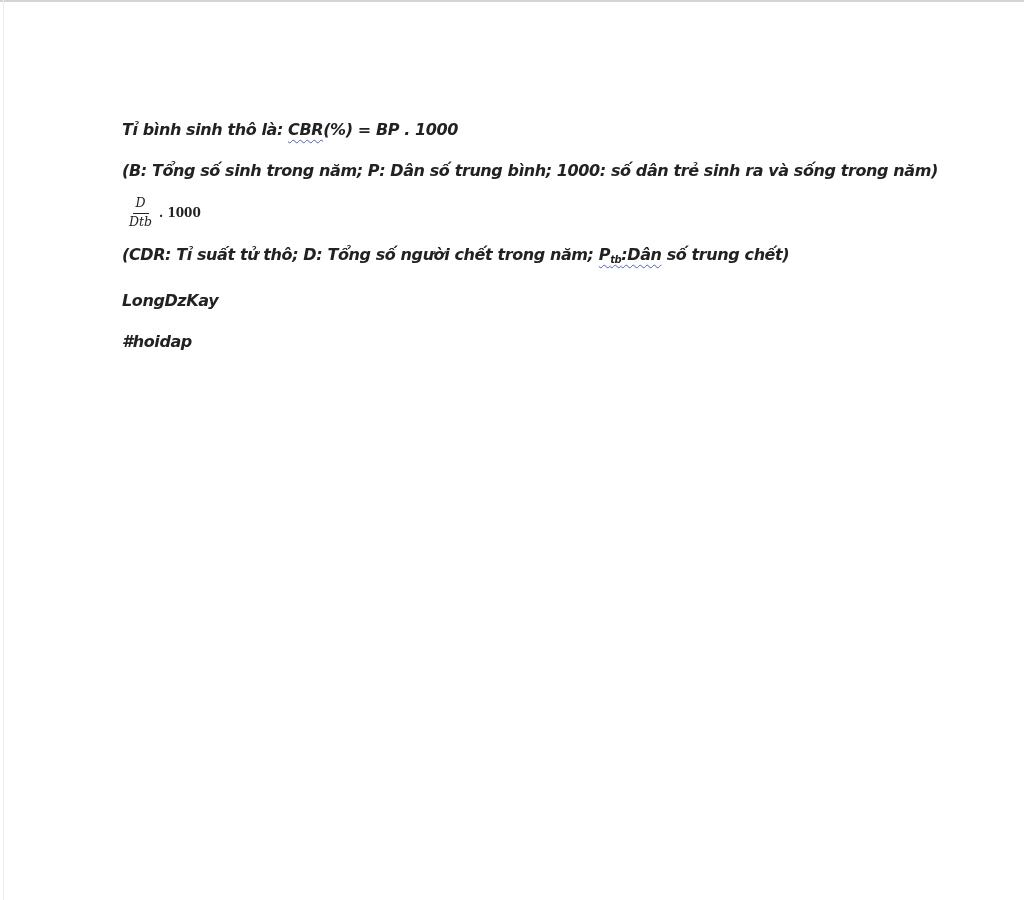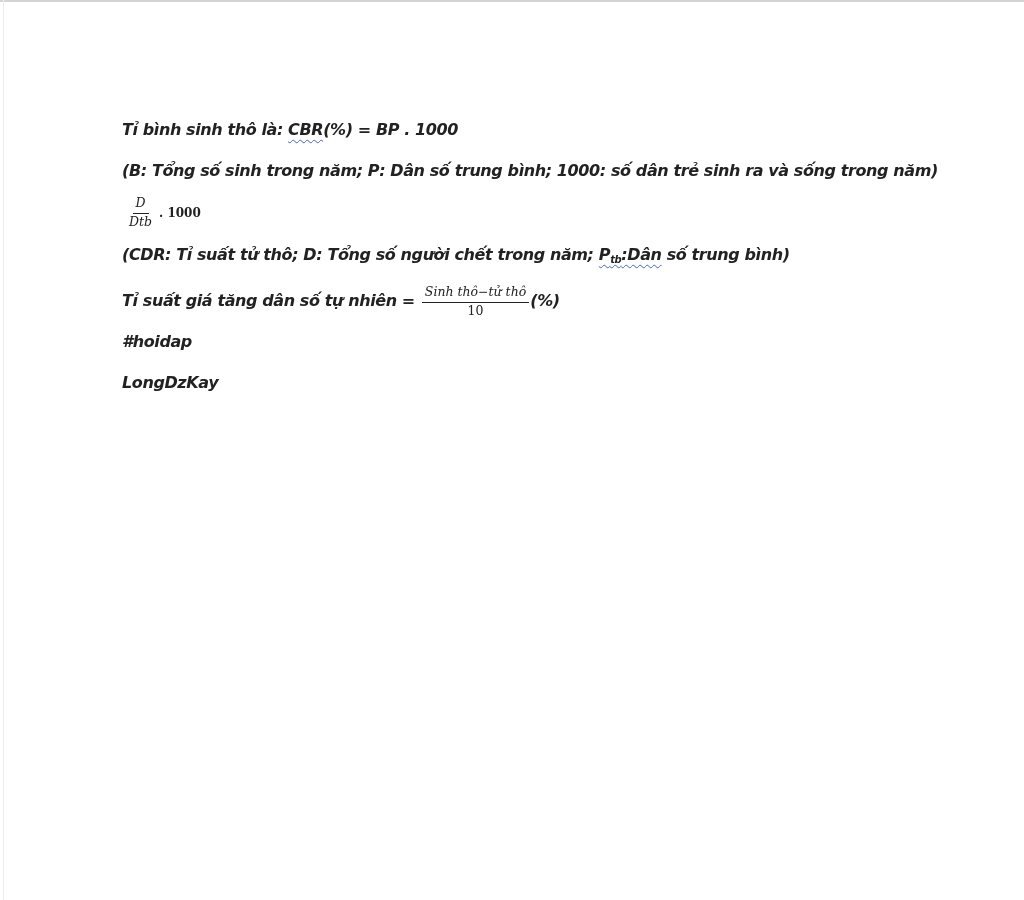--- a/index.html
+++ b/index.html
@@ -89,21 +89,20 @@
 <div class="left-border"></div>
 
 <div class="doc">
 
   <div class="line"><span>Tỉ bình sinh thô là: </span><span class="squiggle">CBR</span><span>(%) = BP . 1000</span></div>
 
   <div class="line"><span>(B: Tổng số sinh trong năm; P: Dân số trung bình; 1000: số dân trẻ sinh ra và sống trong năm)</span></div>
 
   <div class="line"><span class="frac"><span class="num">D</span><span class="den">Dtb</span></span><span class="mathsuf">. 1000</span></div>
 
-  <div class="line"><span>(CDR: Tỉ suất tử thô; D: Tổng số người chết trong năm; </span><span class="squiggle"><span>P</span><span class="sub">tb</span><span>:Dân</span></span><span> số trung bình)</span></div>
+  <div class="line"><span>(CDR: Tỉ suất tử thô; D: Tổng số người chết trong năm; </span><span class="squiggle"><span>P</span><span class="sub">tb</span><span>:Dân</span></span><span> số trung chết)</span></div>
 
-  <div class="line"><span>Tỉ suất giá tăng dân số tự nhiên =</span><span class="frac tight"><span class="num">Sinh thô−tử thô</span><span class="den upright">10</span></span><span>(%)</span></div>
+
+  <div class="line"><span>LongDzKay</span></div>
 
   <div class="line"><span>#hoidap</span></div>
-
-  <div class="line"><span>LongDzKay</span></div>
 
 </div>
 
 </body></html>

